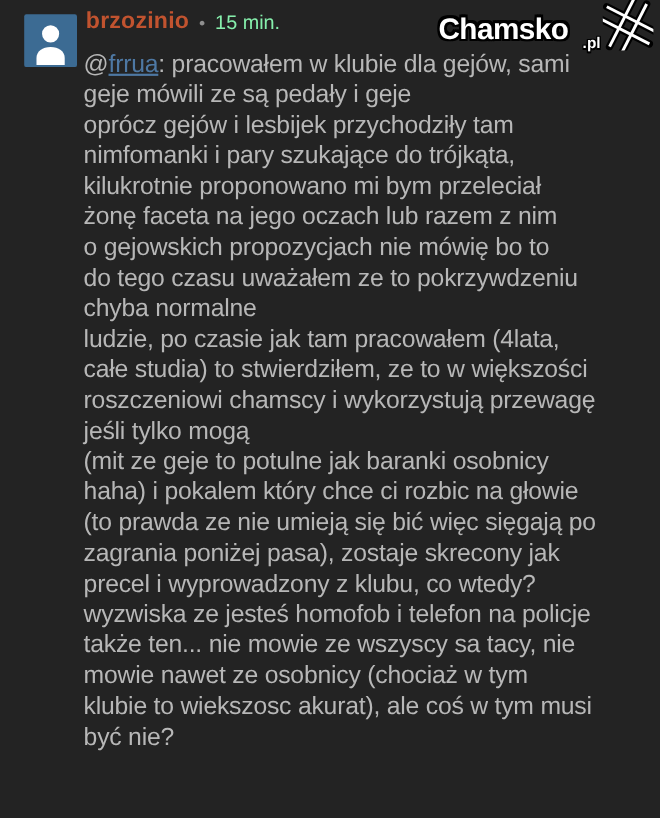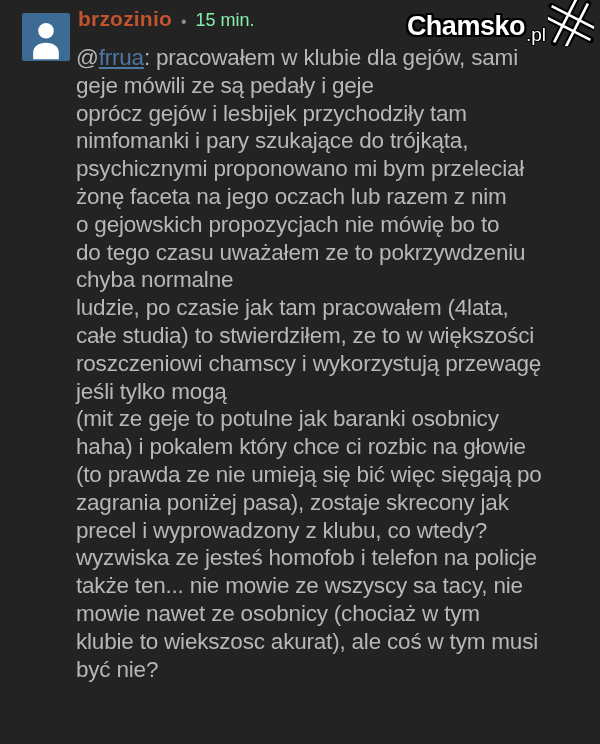--- a/index.html
+++ b/index.html
@@ -42,23 +42,23 @@
     font-size: 27px;
     font-weight: bold;
     letter-spacing: -0.5px;
     text-shadow:
       -2px 0 0 #000, 2px 0 0 #000, 0 -2px 0 #000, 0 2px 0 #000,
       -2px -2px 0 #000, 2px 2px 0 #000, -2px 2px 0 #000, 2px -2px 0 #000;
     margin-left: 12px;
   }
   .logo-tld {
     color: #ffffff;
-    font-size: 19px;
-    font-weight: normal;
-    margin-left: 1px;
+    font-size: 14px;
+    font-weight: bold;
+    margin-left: 13px;
     align-self: flex-end;
     padding-bottom: 4px;
     text-shadow:
       -1px 0 0 #000, 1px 0 0 #000, 0 -1px 0 #000, 0 1px 0 #000,
       -1px -1px 0 #000, 1px 1px 0 #000, -1px 1px 0 #000, 1px -1px 0 #000;
   }
   .logo-icon { margin-left: 2px; margin-top: -2px; }
   .comment {
     position: absolute; left: 76px; top: 44px;
     width: 524px;
@@ -115,21 +115,21 @@
 </div>
 
 <div class="comment">
   <div class="line">
     <span>@</span><a class="mention" href="#">frrua</a><span>: pracowałem w klubie dla gejów, sami</span>
   </div>
   <div>
       <div class="line">geje mówili ze są pedały i geje</div>
       <div class="line">oprócz gejów i lesbijek przychodziły tam</div>
       <div class="line">nimfomanki i pary szukające do trójkąta,</div>
-      <div class="line">psychicznymi proponowano mi bym przeleciał</div>
+      <div class="line">kilukrotnie proponowano mi bym przeleciał</div>
       <div class="line">żonę faceta na jego oczach lub razem z nim</div>
       <div class="line">o gejowskich propozycjach nie mówię bo to</div>
       <div class="line">do tego czasu uważałem ze to pokrzywdzeniu</div>
       <div class="line">chyba normalne</div>
       <div class="line">ludzie, po czasie jak tam pracowałem (4lata,</div>
       <div class="line">całe studia) to stwierdziłem, ze to w większości</div>
       <div class="line">roszczeniowi chamscy i wykorzystują przewagę</div>
       <div class="line">jeśli tylko mogą</div>
       <div class="line">(mit ze geje to potulne jak baranki osobnicy</div>
       <div class="line">haha) i pokalem który chce ci rozbic na głowie</div>

